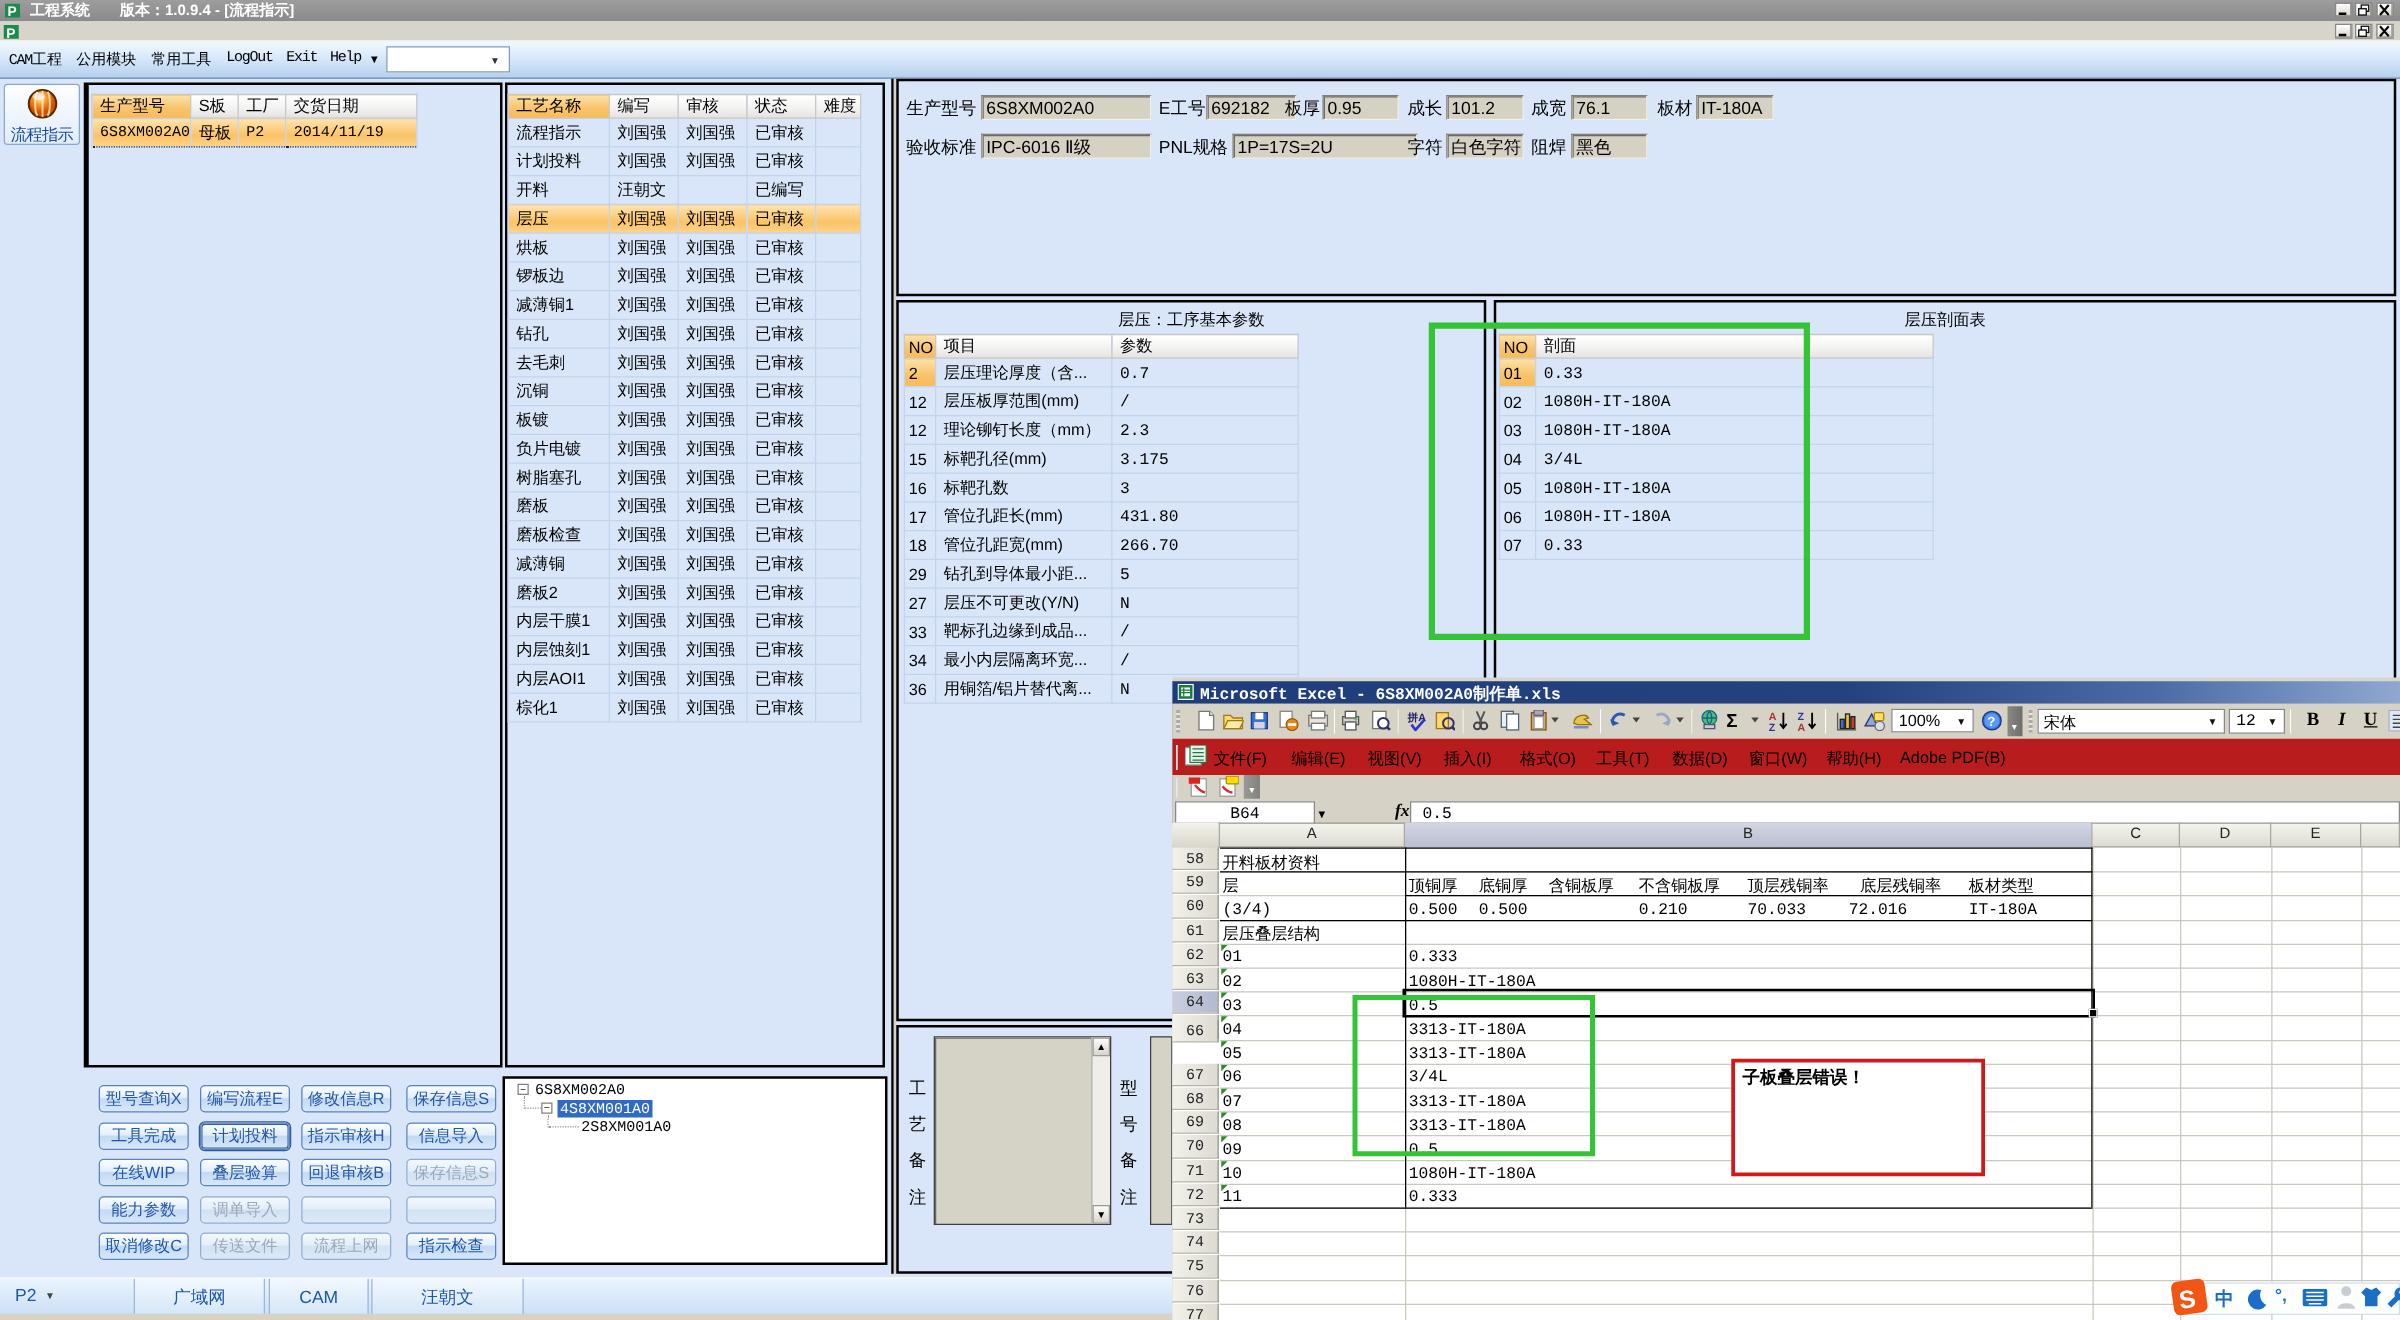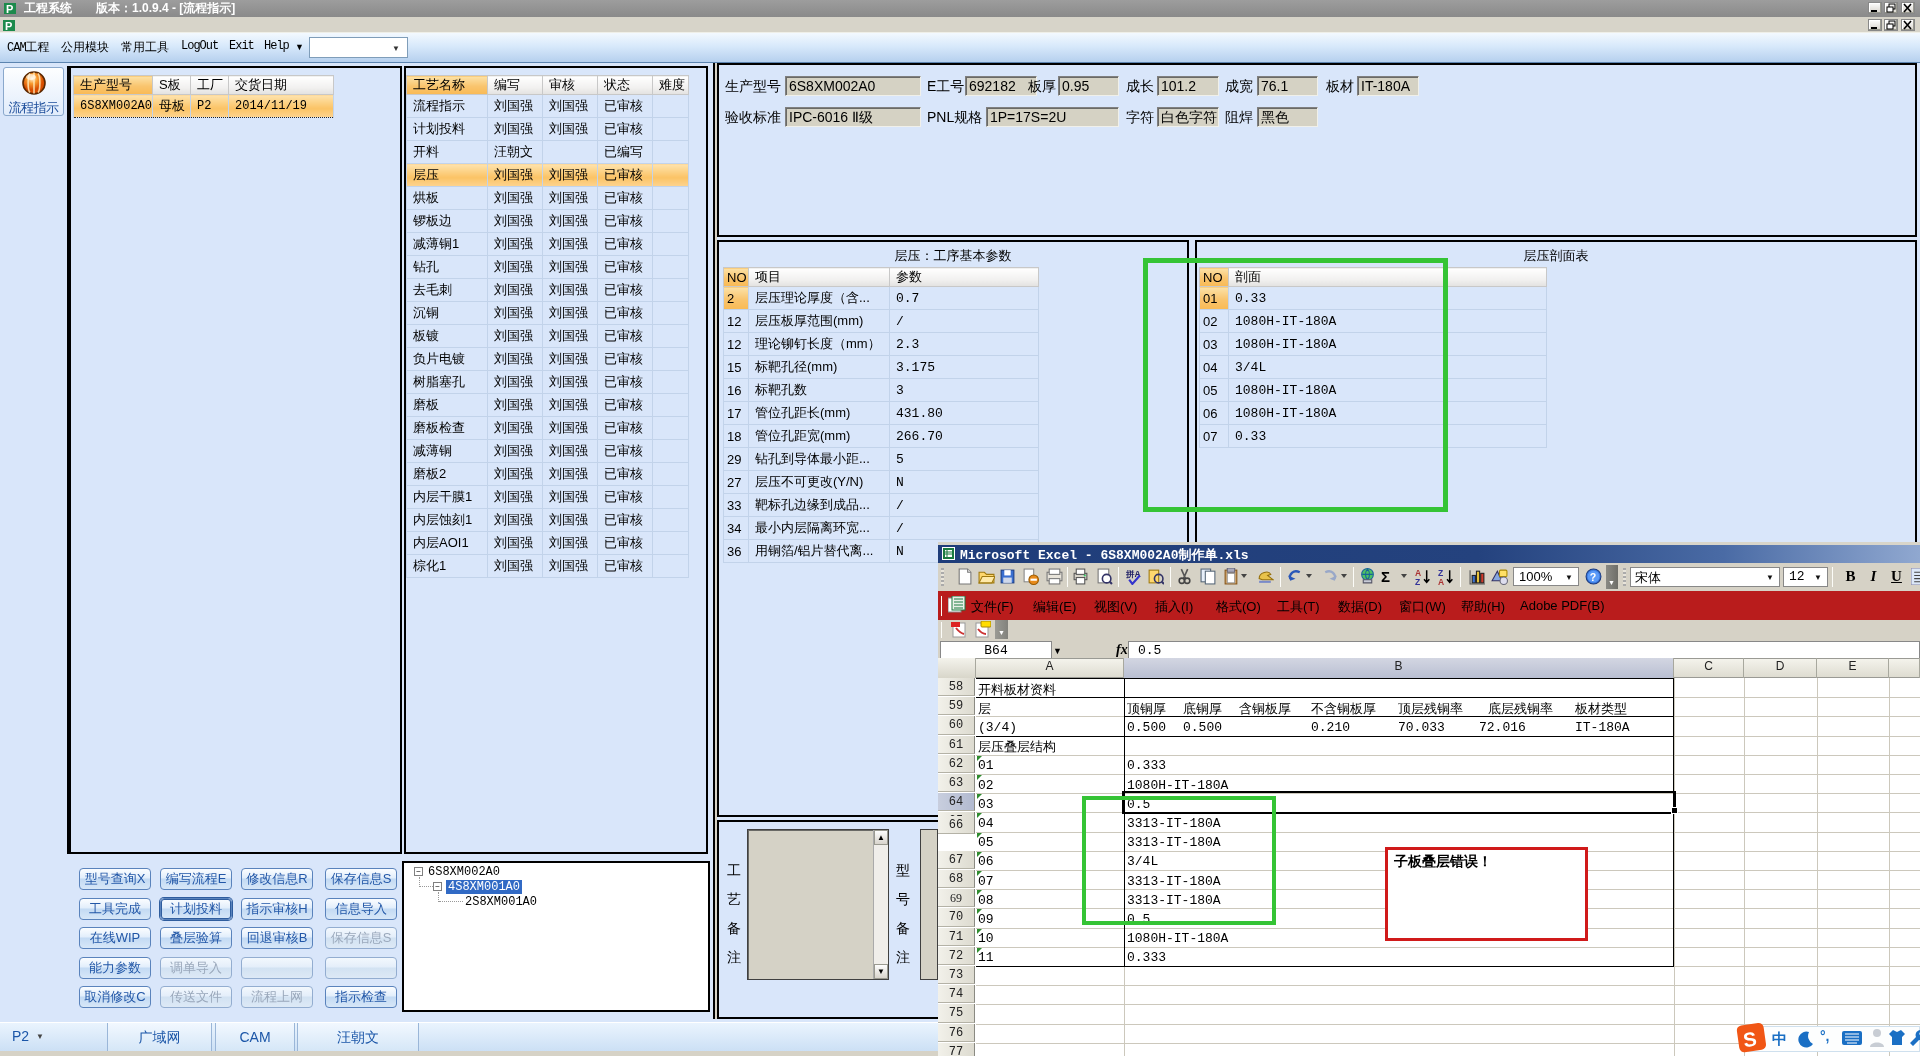--- a/index.html
+++ b/index.html
@@ -305,21 +305,21 @@
 <div class="fld" style="left:1058px;top:76px;width:61px">0.95</div>
 <div class="lbl" style="left:1126px;top:76px">成长</div>
 <div class="fld" style="left:1157px;top:76px;width:62px">101.2</div>
 <div class="lbl" style="left:1225px;top:76px">成宽</div>
 <div class="fld" style="left:1257px;top:76px;width:61px">76.1</div>
 <div class="lbl" style="left:1326px;top:76px">板材</div>
 <div class="fld" style="left:1357px;top:76px;width:62px">IT-180A</div>
 <div class="lbl" style="left:725px;top:107px">验收标准</div>
 <div class="fld" style="left:785px;top:107px;width:136px">IPC-6016 Ⅱ级</div>
 <div class="lbl" style="left:927px;top:107px">PNL规格</div>
-<div class="fld" style="left:986px;top:107px;width:133px">1P=17S=2U</div>
+<div class="fld" style="left:986px;top:107px;width:148px">1P=17S=2U</div>
 <div class="lbl" style="left:1126px;top:107px">字符</div>
 <div class="fld" style="left:1157px;top:107px;width:62px">白色字符</div>
 <div class="lbl" style="left:1225px;top:107px">阻焊</div>
 <div class="fld" style="left:1257px;top:107px;width:61px">黑色</div>
 
 <div class="panel" style="left:717px;top:240px;width:472px;height:577px"></div>
 <div class="abs" style="left:717px;top:247px;width:472px;text-align:center;font-size:13px">层压：工序基本参数</div>
 <table class="grid" id="parTab" style="left:723px;top:267px;width:315px">
 <tbody>
       <tr>
@@ -682,21 +682,21 @@
 <div class="xrh" style="top:36.2px;height:18.2px;line-height:18px;">59</div>
 <div class="xrh" style="top:55.4px;height:18.2px;line-height:18px;">60</div>
 <div class="xrh" style="top:74.6px;height:18.2px;line-height:18px;">61</div>
 <div class="xrh" style="top:93.8px;height:18.2px;line-height:18px;">62</div>
 <div class="xrh" style="top:113.0px;height:18.2px;line-height:18px;">63</div>
 <div class="xrh" style="top:132.2px;height:18.2px;line-height:18px;background:linear-gradient(90deg,#c8cede,#b2bad0);">64</div>
 <div class="xrh" style="top:151.4px;height:18.2px;line-height:18px;">65</div>
 <div class="xrh" style="top:155px;height:18.2px;line-height:18px;">66</div>
 <div class="xrh" style="top:189.8px;height:18.2px;line-height:18px;">67</div>
 <div class="xrh" style="top:209.0px;height:18.2px;line-height:18px;">68</div>
-<div class="xrh" style="top:228.2px;height:18.2px;line-height:18px;font-family:Liberation Serif, serif;">69</div>
+<div class="xrh" style="top:228.2px;height:18.2px;line-height:18px;">69</div>
 <div class="xrh" style="top:247.4px;height:18.2px;line-height:18px;">70</div>
 <div class="xrh" style="top:266.6px;height:18.2px;line-height:18px;">71</div>
 <div class="xrh" style="top:285.8px;height:18.2px;line-height:18px;">72</div>
 <div class="xrh" style="top:305.0px;height:18.2px;line-height:18px;">73</div>
 <div class="xrh" style="top:324.2px;height:18.2px;line-height:18px;">74</div>
 <div class="xrh" style="top:343.4px;height:18.2px;line-height:18px;">75</div>
 <div class="xrh" style="top:362.6px;height:18.2px;line-height:18px;">76</div>
 <div class="xrh" style="top:381.8px;height:18.2px;line-height:18px;">77</div>
 
 <div class="gl" style="left:38px;top:36.2px;width:944px;height:1px"></div>

